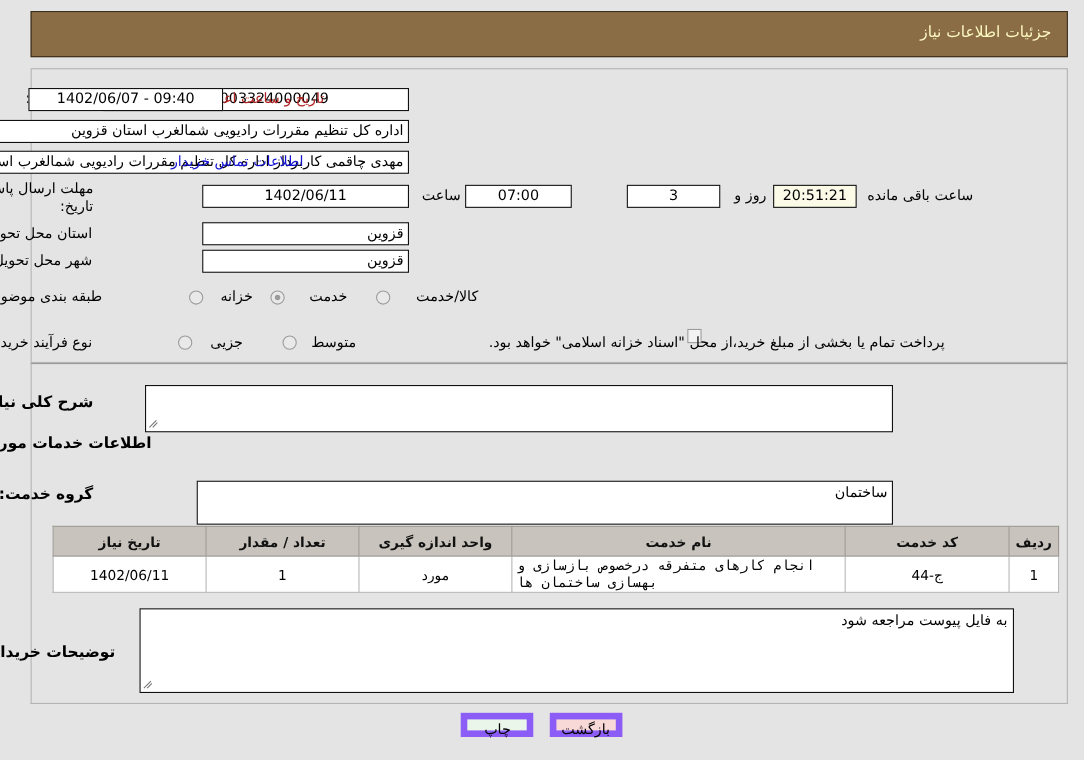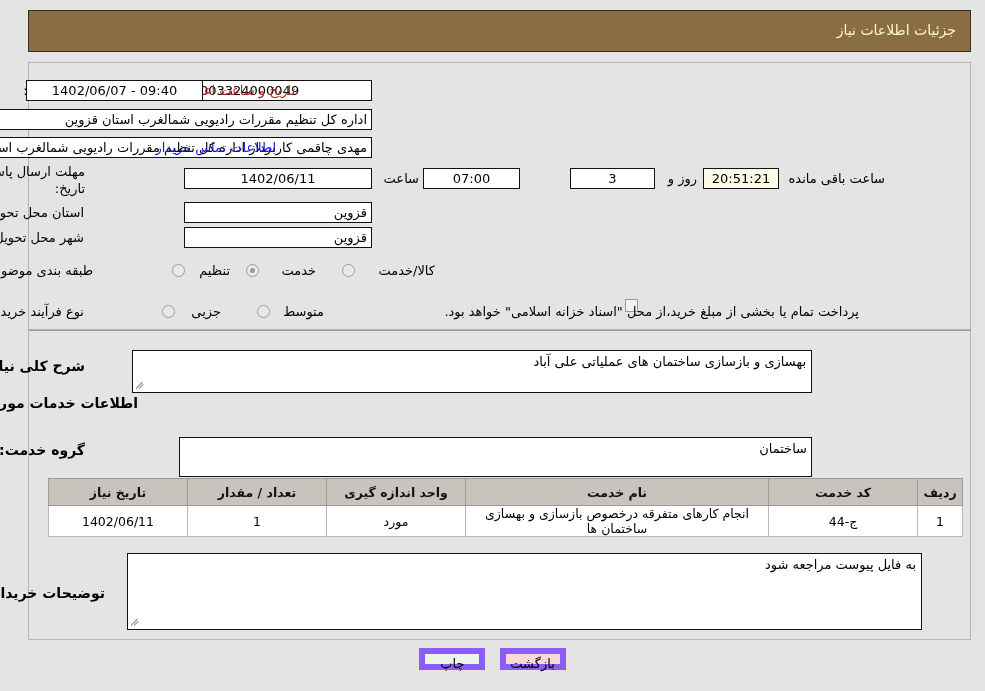--- a/index.html
+++ b/index.html
@@ -203,21 +203,21 @@
     color: #111;
     padding: 0 4px;
   }
   .tbl td {
     background: #ffffff;
     border: 1px solid #b9b9b9;
     height: 26px;
     text-align: center;
     padding: 0 4px;
   }
-  .tbl td.name { text-align: center; }
+  .tbl td.name { text-align: left; font-family: Liberation Mono, monospace; }
 
   
   .btnrow {
     position: absolute;
     left: 0; top: 648px;
     width: 985px;
     text-align: center;
     z-index: 4;
   }
   .btn {
@@ -284,42 +284,41 @@
 
 <div class="lbl" style="right:901px; top:204px;">استان محل تحویل:</div>
 <div class="fld right" style="right:613px; top:202px; width:188px;">قزوین</div>
 
 <div class="lbl" style="right:901px; top:229px;">شهر محل تحویل:</div>
 <div class="fld right" style="right:613px; top:227px; width:188px;">قزوین</div>
 
 <div class="lbl" style="right:892px; top:262px;">طبقه بندی موضوعی:</div>
 
 <span class="radio" style="right:800px; top:264px;"></span>
-<div class="lbl" style="right:755px; top:262px;">تنظیم</div>
+<div class="lbl" style="right:755px; top:262px;">خزانه</div>
 
 <span class="radio on" style="right:726px; top:264px;"></span>
 <div class="lbl" style="right:669px; top:262px;">خدمت</div>
 
 <span class="radio" style="right:630px; top:264px;"></span>
 <div class="lbl" style="right:550px; top:262px;">کالا/خدمت</div>
 
 <div class="lbl" style="right:901px; top:303px;">نوع فرآیند خرید :</div>
 
 <span class="radio" style="right:810px; top:305px;"></span>
 <div class="lbl" style="right:764px; top:303px;">جزیی</div>
 
 <span class="radio" style="right:715px; top:305px;"></span>
 <div class="lbl" style="right:661px; top:303px;">متوسط</div>
 
 <span class="checkbox" style="right:347px; top:299px;"></span>
 <div class="lbl" style="right:126px; top:303px;text-align:right;">پرداخت تمام یا بخشی از مبلغ خرید،از محل "اسناد خزانه اسلامی" خواهد بود.</div>
 
 <div class="lbl lbl-b" style="right:900px; top:358px; font-size:14px;">شرح کلی نیاز:</div>
 <div class="ta" style="right:173px; top:350px; width:680px; height:43px;">
-  <span>بهسازی و بازسازی ساختمان های عملیاتی علی آباد</span>
   <span class="grip">
       <i class="g1"></i>
       <i class="g2"></i>
     </span>
 </div>
 
 <div class="lbl lbl-b" style="right:847px; top:395px; font-size:14px;">اطلاعات خدمات مورد نیاز</div>
 
 <div class="lbl lbl-b" style="right:900px; top:442px; font-size:14px;">گروه خدمت:</div>
 <div class="fld right" style="right:173px; top:437px; width:633px; height:40px; line-height:22px;">ساختمان</div>

